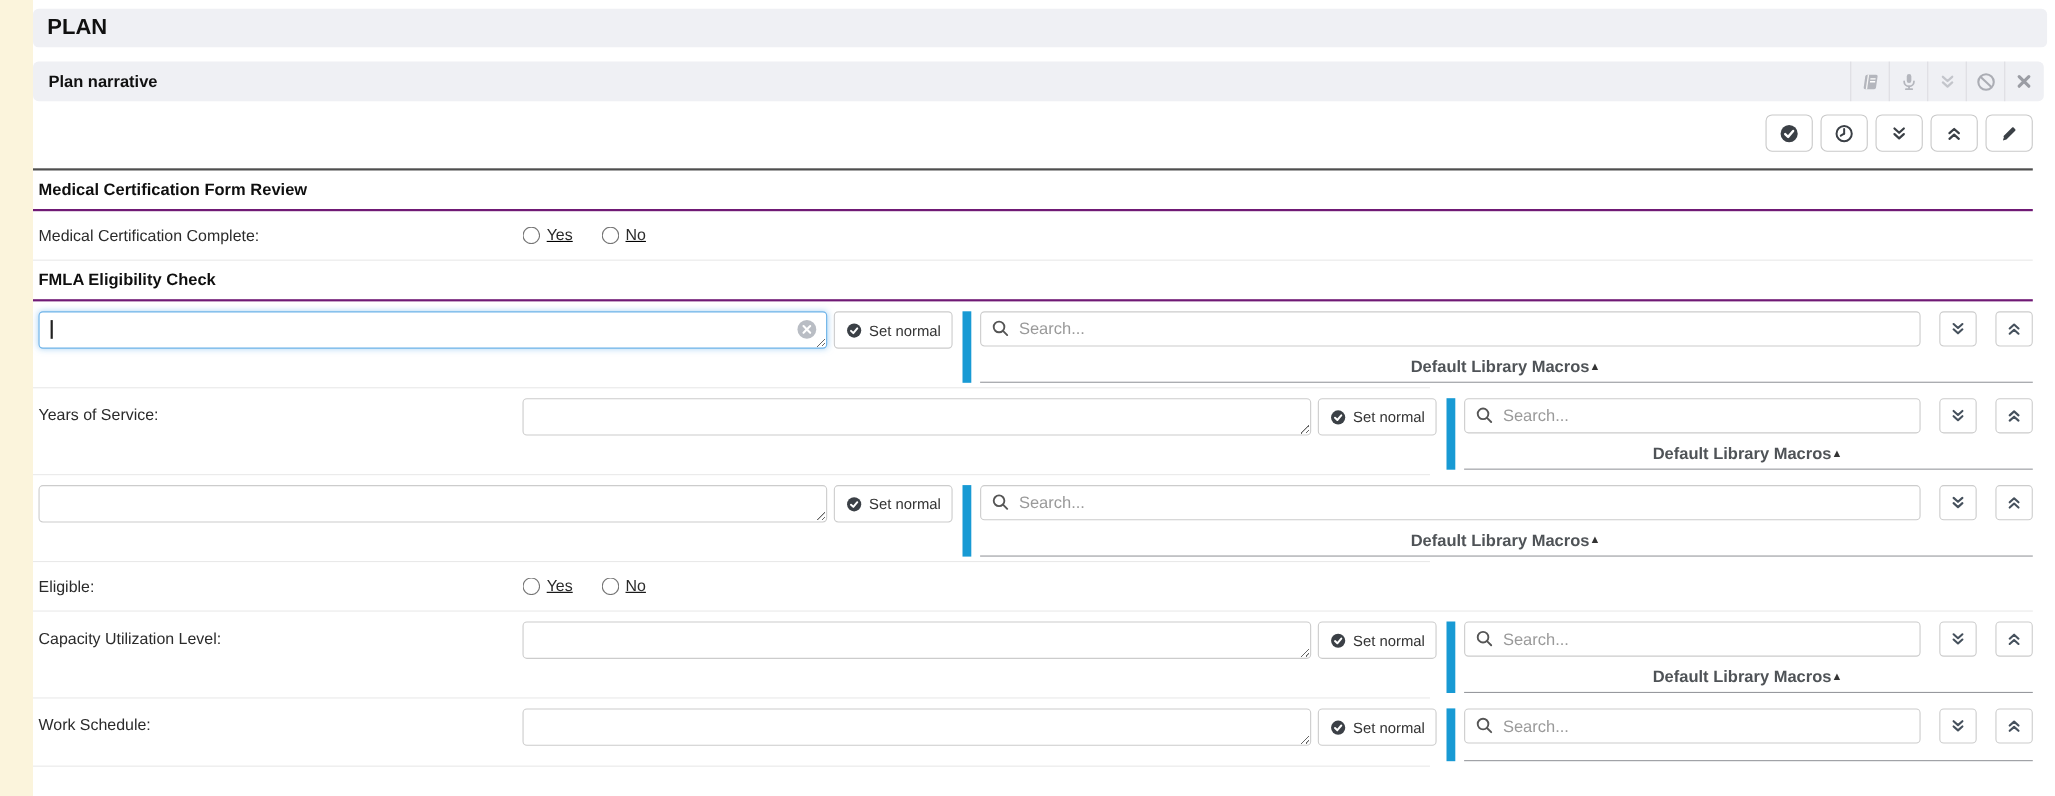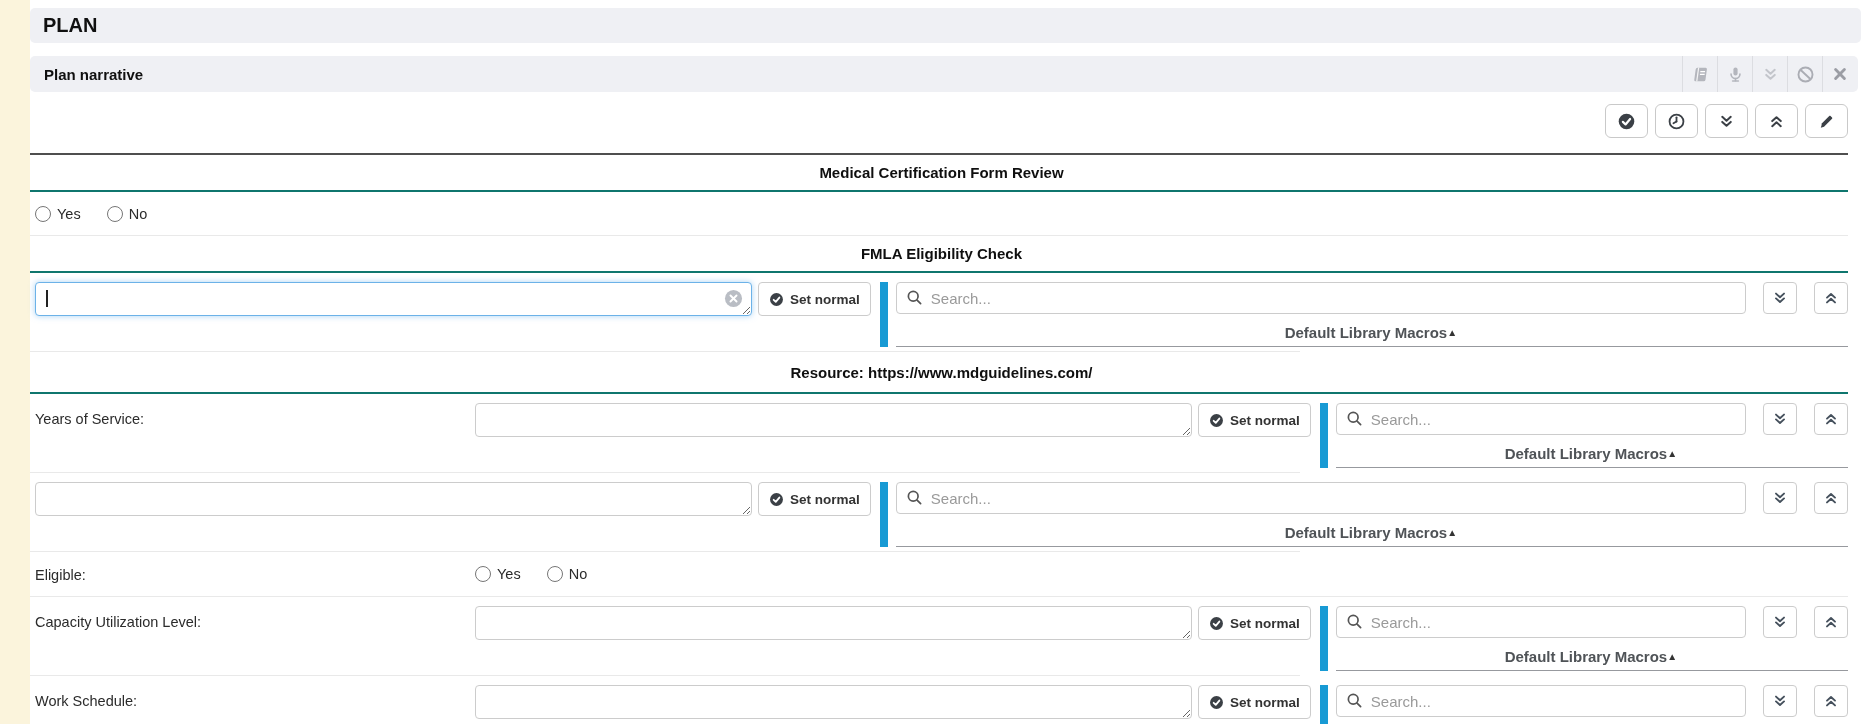--- a/index.html
+++ b/index.html
@@ -23,48 +23,48 @@
   .panel-body { padding-right:10px; }
 
   
   .toolbar { display:flex; justify-content:flex-end; gap:7px; margin-top:12px; }
   .tbtn { width:43px; height:34px; background:#fff; border:1px solid #c9c9c9; border-radius:6px;
     display:flex; align-items:center; justify-content:center; cursor:pointer; }
 
   
   .form { margin-top:15px; }
   .section-heading { font-size:15px; font-weight:bold; color:#0f0f0f;
-    padding:9px 0 9px 5px; border-bottom:2px solid #0f766e;text-align:center; }
+    padding:9px 0 9px 5px; border-bottom:2px solid #701a75; }
   .section-heading.first { border-top:2px solid #4f4f4f; margin-top:0; }
   .section-heading.spaced { padding-top:12px; padding-bottom:11px; }
 
   .form-row { display:flex; align-items:flex-start; padding:9px 0 5px 5px; position:relative; }
   .form-row.radio-row { padding:14px 0 14px 5px; }
   .form-row::after { content:""; position:absolute; left:0; bottom:0; height:1px;
     width:1270px; background:#e9e9e9; }
   .form-row.radio-row::after { width:100%; }
   .row-label { width:440px; font-size:14.5px; color:#2b2b2b; padding-top:8px; }
   .radio-row .row-label { padding-top:1px; }
 
-  .radio-group { display:flex; align-items:center; gap:26px; }
+  .radio-group { display:flex; align-items:center; gap:26px;text-decoration:underline; }
   .radio-opt { display:flex; align-items:center; gap:6px; font-size:14.5px; color:#2b2b2b; }
   .radio-opt input { width:16px; height:16px; margin:0; accent-color:#666; }
 
   .ta-wrap { position:relative; width:717px; }
   textarea.ta { width:717px; height:34px; border:1px solid #ccc; border-radius:4px;
     font-family:"Liberation Sans", sans-serif; font-size:14px; color:#333;
     padding:7px 10px; resize:both; background:#fff; }
   textarea.ta.focused { border-color:#6cb2e8; outline:none;
     box-shadow:0 0 6px rgba(102,175,233,.55); padding-right:32px; }
   .caret { position:absolute; left:11px; top:8px; width:2px; height:17px; background:#222; }
   .clear-x { position:absolute; right:9px; top:7px; width:19px; height:19px; cursor:pointer; }
 
   .set-normal { margin-left:6px; height:34px; padding:0 10px; background:#fff;
     border:1px solid #ccc; border-radius:4px; display:flex; align-items:center; gap:6px;
-    font-size:13.5px; color:#333; cursor:pointer; white-space:nowrap;font-weight:bold; }
+    font-size:13.5px; color:#333; cursor:pointer; white-space:nowrap; }
 
   .macro-panel { flex:1; margin-left:9px; border-left:8px solid #189ad4; padding-left:8px; }
   .macro-top { display:flex; gap:17px; }
   .search-wrap { position:relative; flex:1; }
   .search-wrap input { width:100%; height:32px; border:1px solid #ccc; border-radius:4px;
     padding:0 10px 0 34px; font-family:"Liberation Sans", sans-serif; font-size:15px; color:#333; }
   .search-wrap input::placeholder { color:#9a9a9a; }
   .search-wrap svg { position:absolute; left:10px; top:7px; }
   .mbtn { width:34px; height:32px; background:#fff; border:1px solid #ccc; border-radius:4px;
     display:flex; align-items:center; justify-content:center; cursor:pointer; }
@@ -159,20 +159,21 @@
               <path fill="#3b4046" d="M3.6 13.3 12.5 4.4c.4-.4 1-.4 1.4 0l1.7 1.7c.4.4.4 1 0 1.4l-8.9 8.9-3.6 1.2 1.1-3.6z"></path>
             </svg>
         </button>
       </div>
 
       <div class="form">
 
         <div class="section-heading first">Medical Certification Form Review</div>
 
         <div class="form-row radio-row">
+          <div class="row-label">Medical Certification Complete:</div>
           <div class="radio-group">
             <label class="radio-opt">
               <input type="radio" name="medcert" style="">
               <span>Yes</span>
             </label>
             <label class="radio-opt">
               <input type="radio" name="medcert" style="">
               <span>No</span>
             </label>
           </div>
@@ -221,21 +222,20 @@
                   </svg>
               </button>
             </div>
             <div class="macro-title">
               <span>Default Library Macros</span>
               <span class="macro-caret">▲</span>
             </div>
           </div>
         </div>
 
-        <div class="section-heading spaced">Resource: https://www.mdguidelines.com/</div>
 
         <div class="form-row">
           <div class="row-label">Years of Service:</div>
           <div class="ta-wrap"><textarea class="ta" style=""></textarea></div>
           <button class="set-normal">
             <svg width="15" height="15" viewBox="0 0 20 20">
               <circle cx="10" cy="10" r="8.6" fill="#3b4046"></circle>
               <polyline points="6.2,10.4 9,13.1 13.8,7.4" fill="none" stroke="#fff" stroke-width="2.4" stroke-linecap="round" stroke-linejoin="round"></polyline>
               </svg>
             <span>Set normal</span>

